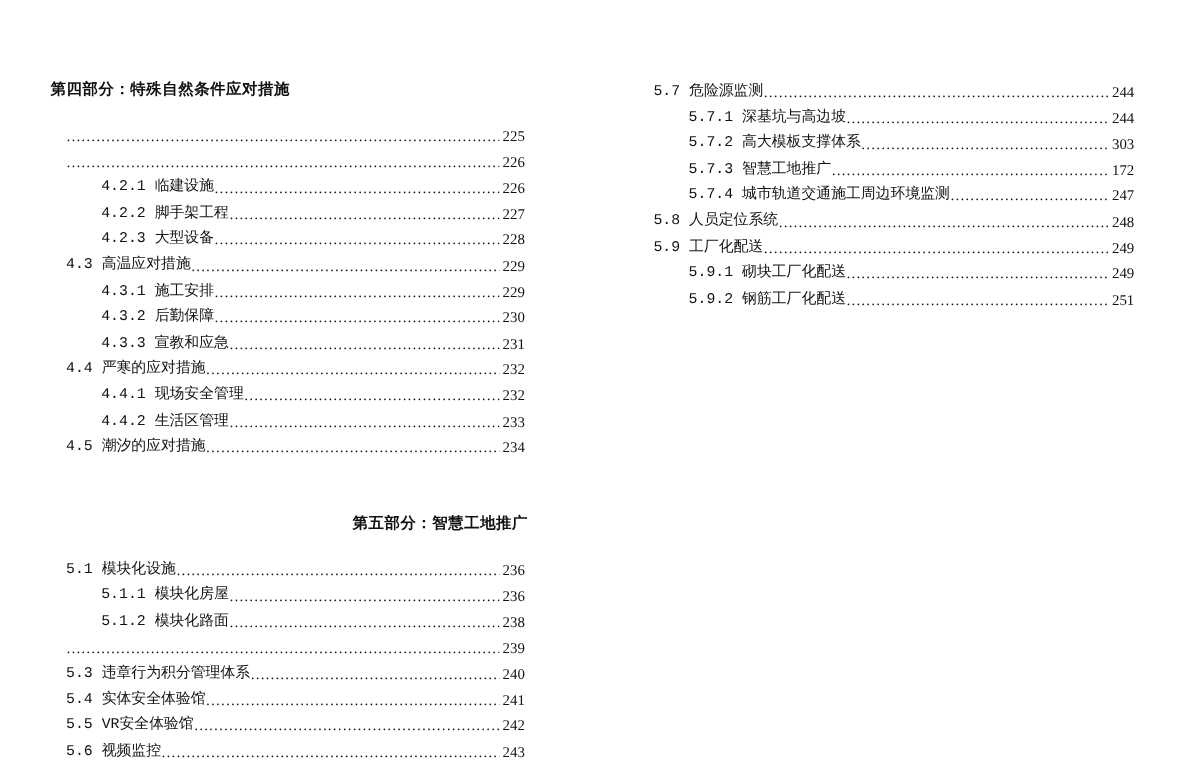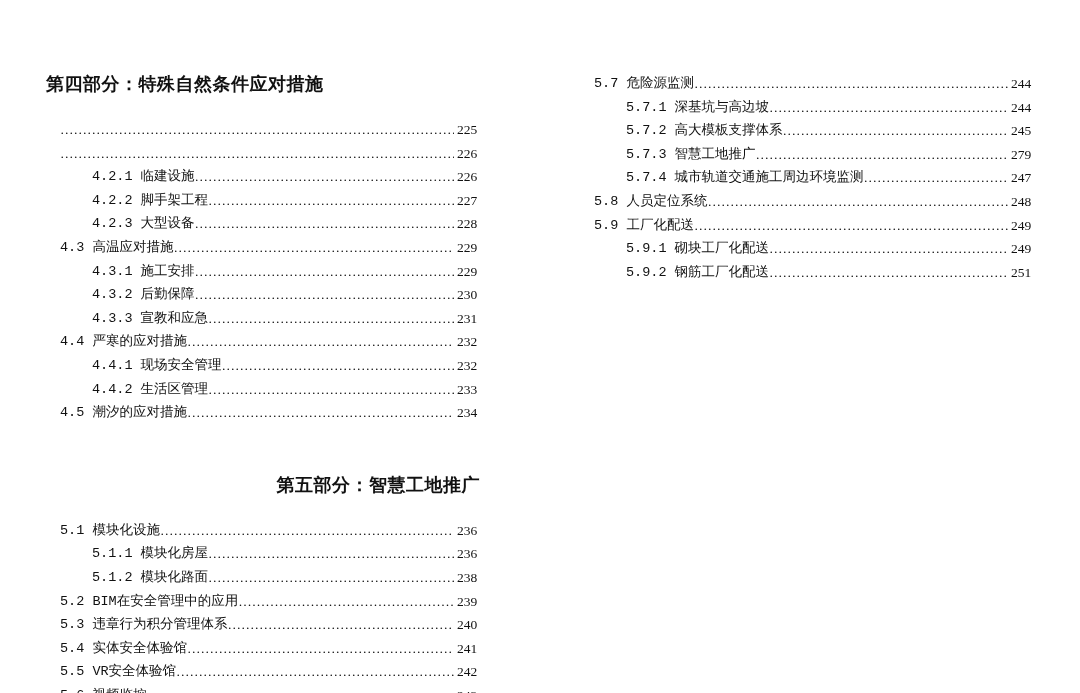--- a/index.html
+++ b/index.html
@@ -28,21 +28,21 @@
     width: 540px;
     padding: 72px 60px 0 46px;
   }
   .col-right {
     width: 540px;
     padding: 72px 46px 0 40px;
   }
 
   .part-heading {
     font-weight: bold;
-    font-size: 18px;
+    font-size: 14px;
     letter-spacing: 0.5px;
     margin: 0 0 22px 0;
     white-space: nowrap;
   }
   .part-heading.second {
     margin-top: 48px;
     text-align: right;
   }
 
   ul.toc {
@@ -169,21 +169,20 @@
           <span class="label">5.1.1 模块化房屋</span>
           <span class="leaders">………………………………………………………………………………………………………………………………………………………………</span>
           <span class="page-num">236</span>
         </li>
         <li class="toc-entry lvl2">
           <span class="label">5.1.2 模块化路面</span>
           <span class="leaders">………………………………………………………………………………………………………………………………………………………………</span>
           <span class="page-num">238</span>
         </li>
         <li class="toc-entry lvl1">
-          <span class="label">5.2 BIM在安全管理中的应用</span>
           <span class="leaders">………………………………………………………………………………………………………………………………………………………………</span>
           <span class="page-num">239</span>
         </li>
         <li class="toc-entry lvl1">
           <span class="label">5.3 违章行为积分管理体系</span>
           <span class="leaders">………………………………………………………………………………………………………………………………………………………………</span>
           <span class="page-num">240</span>
         </li>
         <li class="toc-entry lvl1">
           <span class="label">5.4 实体安全体验馆</span>
@@ -212,26 +211,26 @@
           <span class="page-num">244</span>
         </li>
         <li class="toc-entry lvl2">
           <span class="label">5.7.1 深基坑与高边坡</span>
           <span class="leaders">………………………………………………………………………………………………………………………………………………………………</span>
           <span class="page-num">244</span>
         </li>
         <li class="toc-entry lvl2">
           <span class="label">5.7.2 高大模板支撑体系</span>
           <span class="leaders">………………………………………………………………………………………………………………………………………………………………</span>
-          <span class="page-num">245</span>
+          <span class="page-num">303</span>
         </li>
         <li class="toc-entry lvl2">
           <span class="label">5.7.3 智慧工地推广</span>
           <span class="leaders">………………………………………………………………………………………………………………………………………………………………</span>
-          <span class="page-num">279</span>
+          <span class="page-num">172</span>
         </li>
         <li class="toc-entry lvl2">
           <span class="label">5.7.4 城市轨道交通施工周边环境监测</span>
           <span class="leaders">………………………………………………………………………………………………………………………………………………………………</span>
           <span class="page-num">247</span>
         </li>
         <li class="toc-entry lvl1">
           <span class="label">5.8 人员定位系统</span>
           <span class="leaders">………………………………………………………………………………………………………………………………………………………………</span>
           <span class="page-num">248</span>

